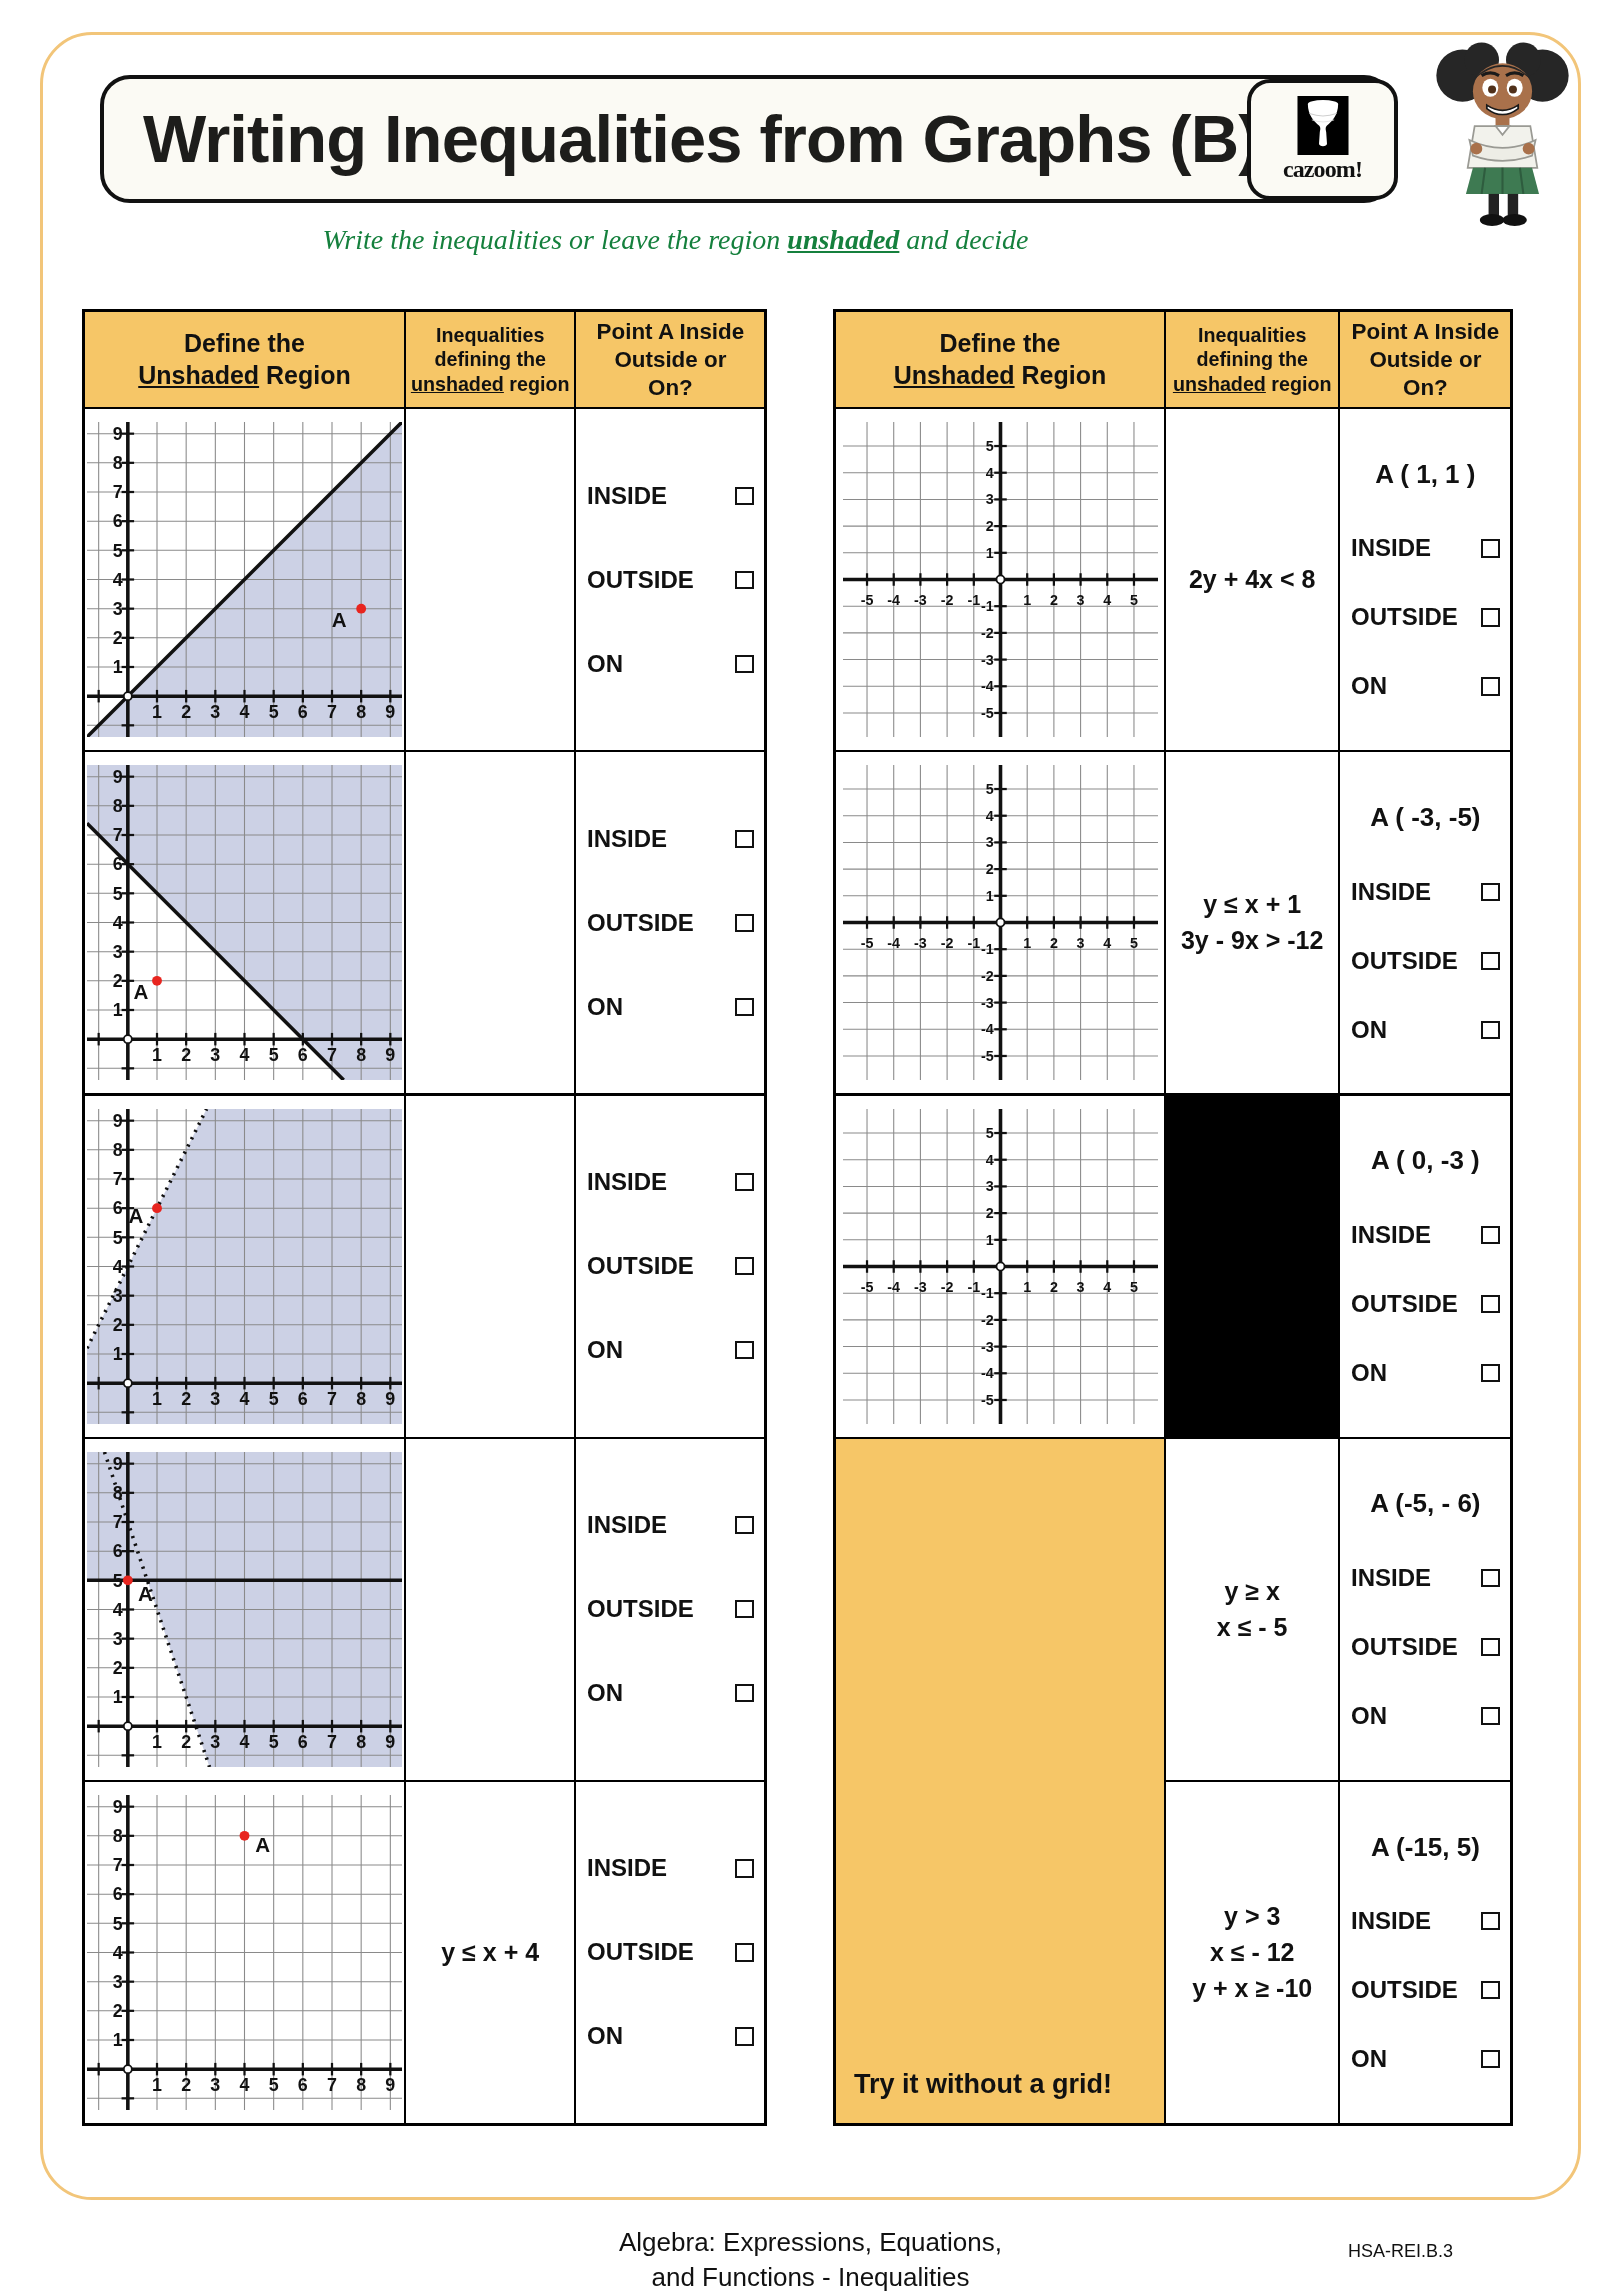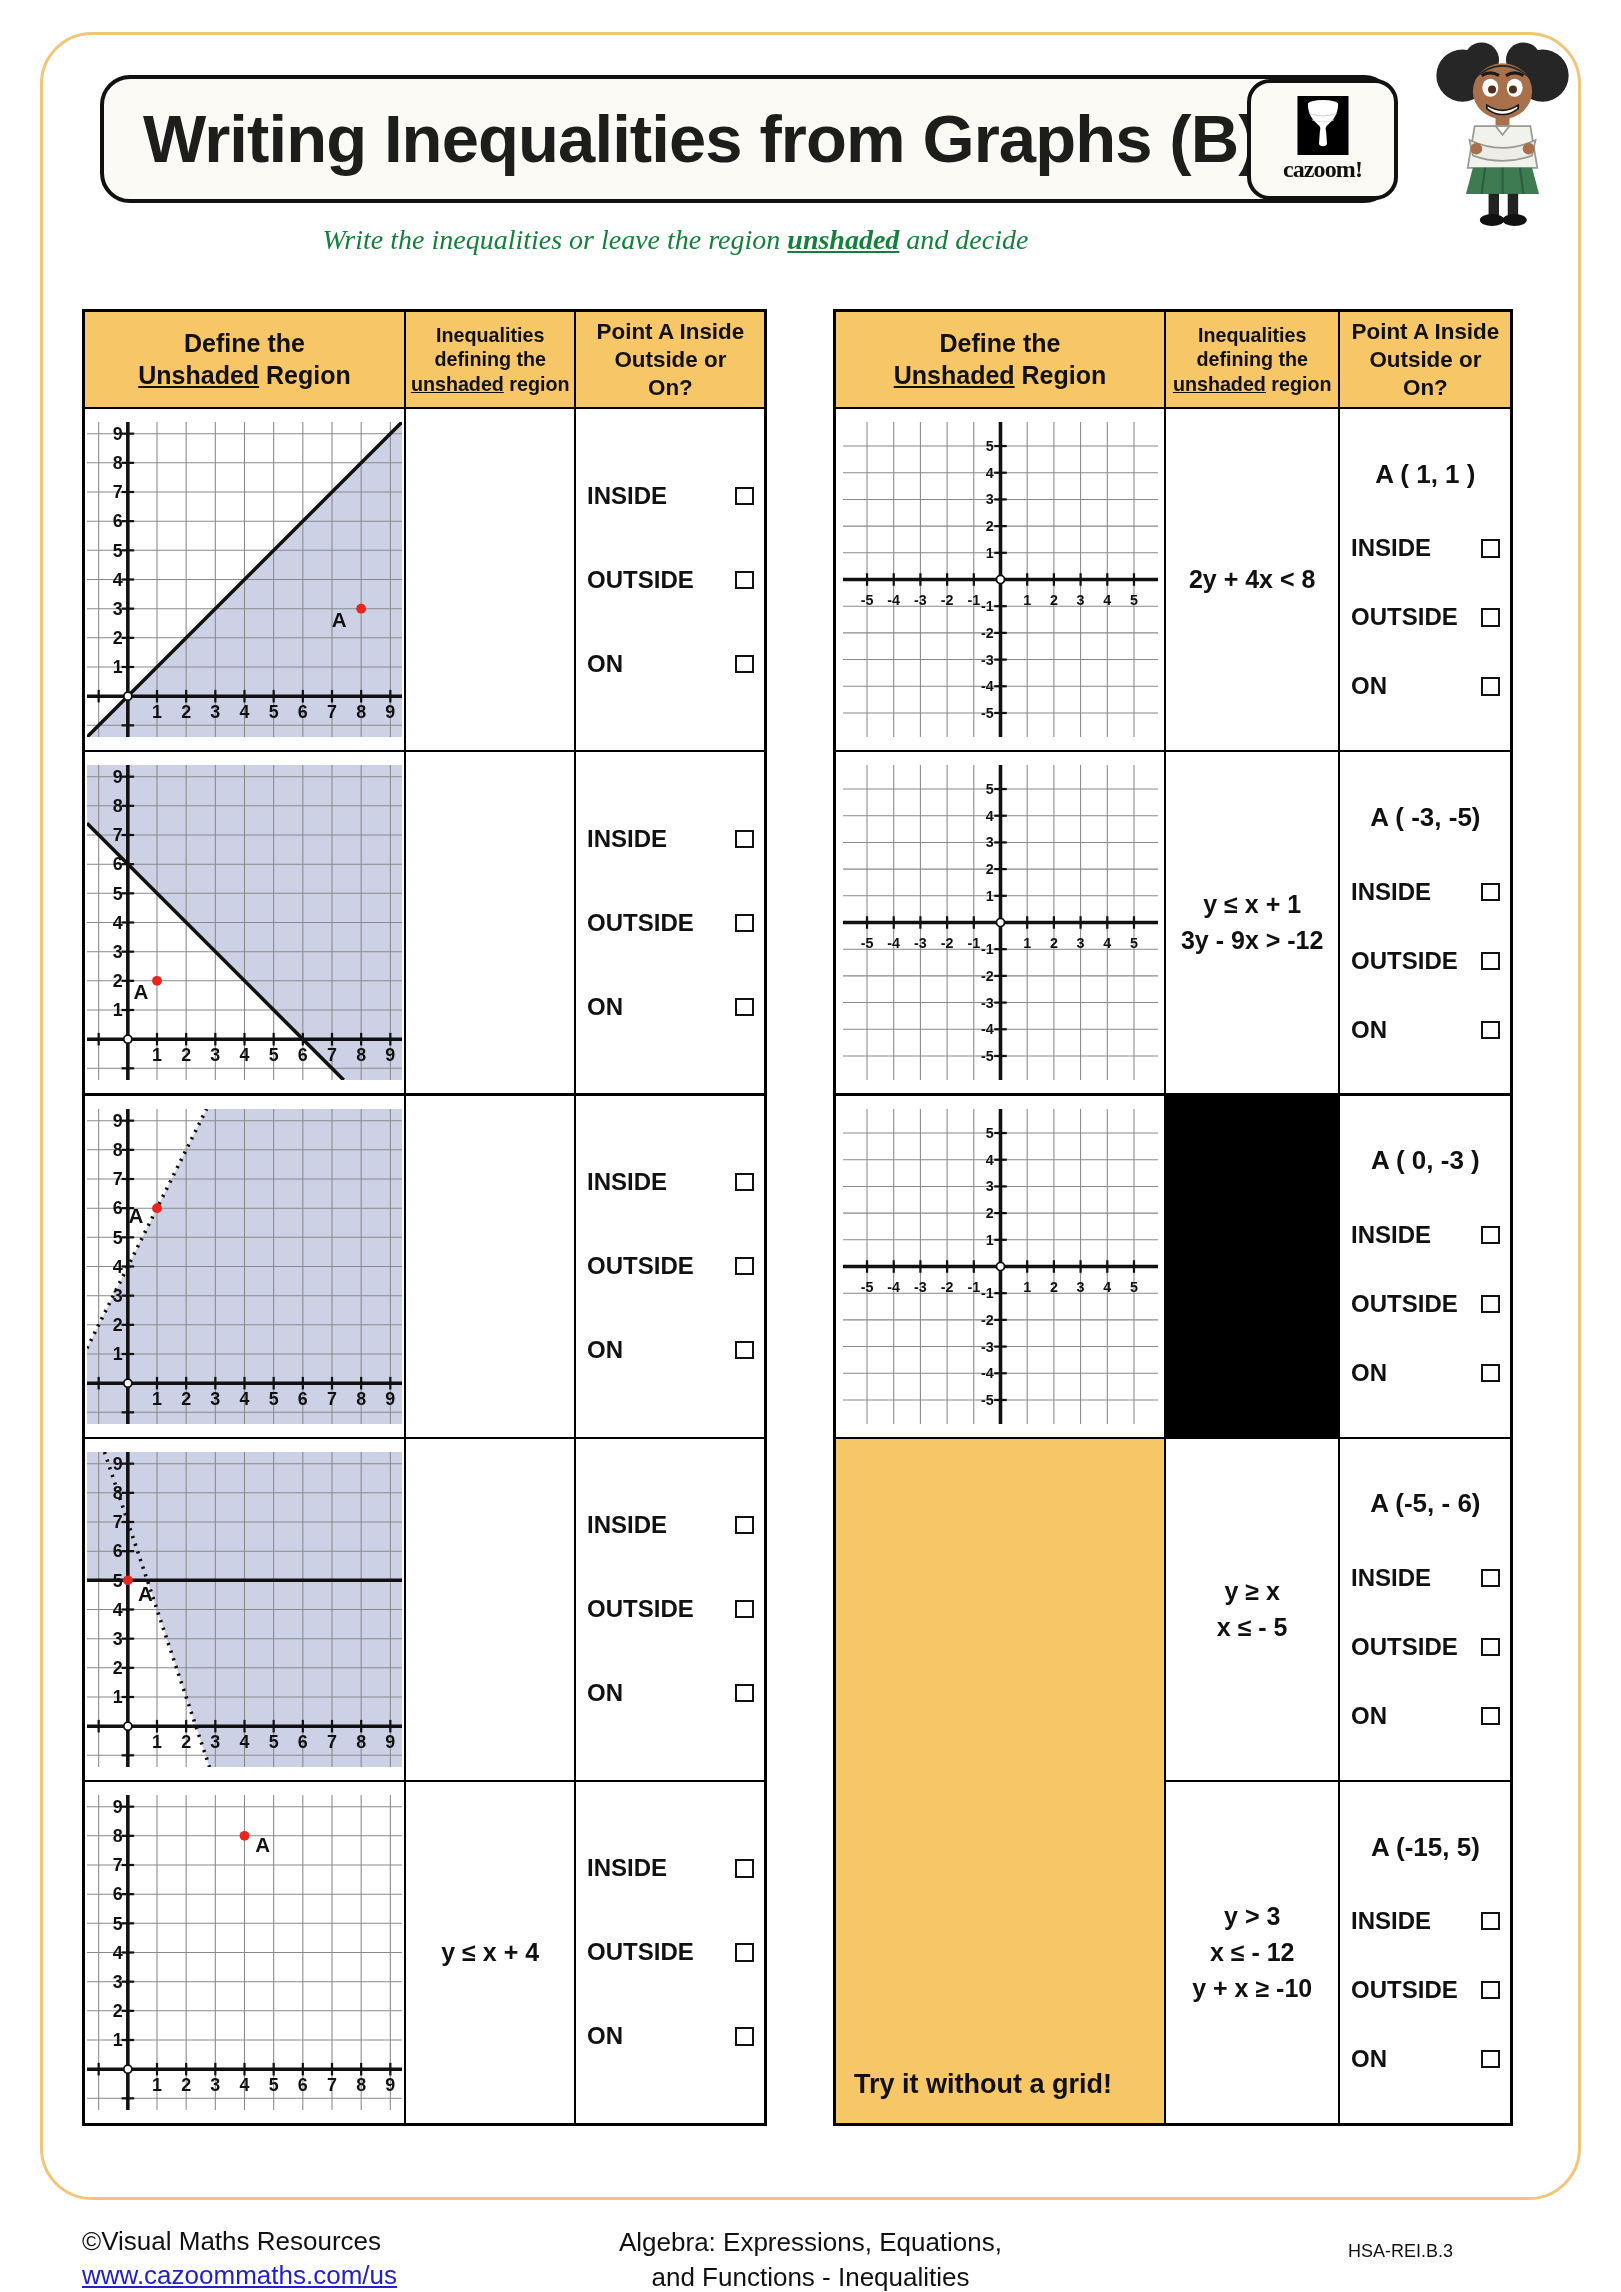--- a/index.html
+++ b/index.html
@@ -864,23 +864,19 @@
           <span>OUTSIDE</span>
           <span class="cbx"></span>
         </div>
         <div class="opt">
           <span>ON</span>
           <span class="cbx"></span>
         </div>
       </div>
     </div>
 
-  <div id="f-left">
-    <div>©Visual Maths Resources</div>
-    <a href="#">www.cazoommaths.com/us</a>
-  </div>
   <div id="f-center">
     <div>Algebra: Expressions, Equations,</div>
     <div>and Functions - Inequalities</div>
   </div>
   <div id="f-right">HSA-REI.B.3</div>
 </div>
 
 
 </body></html>

